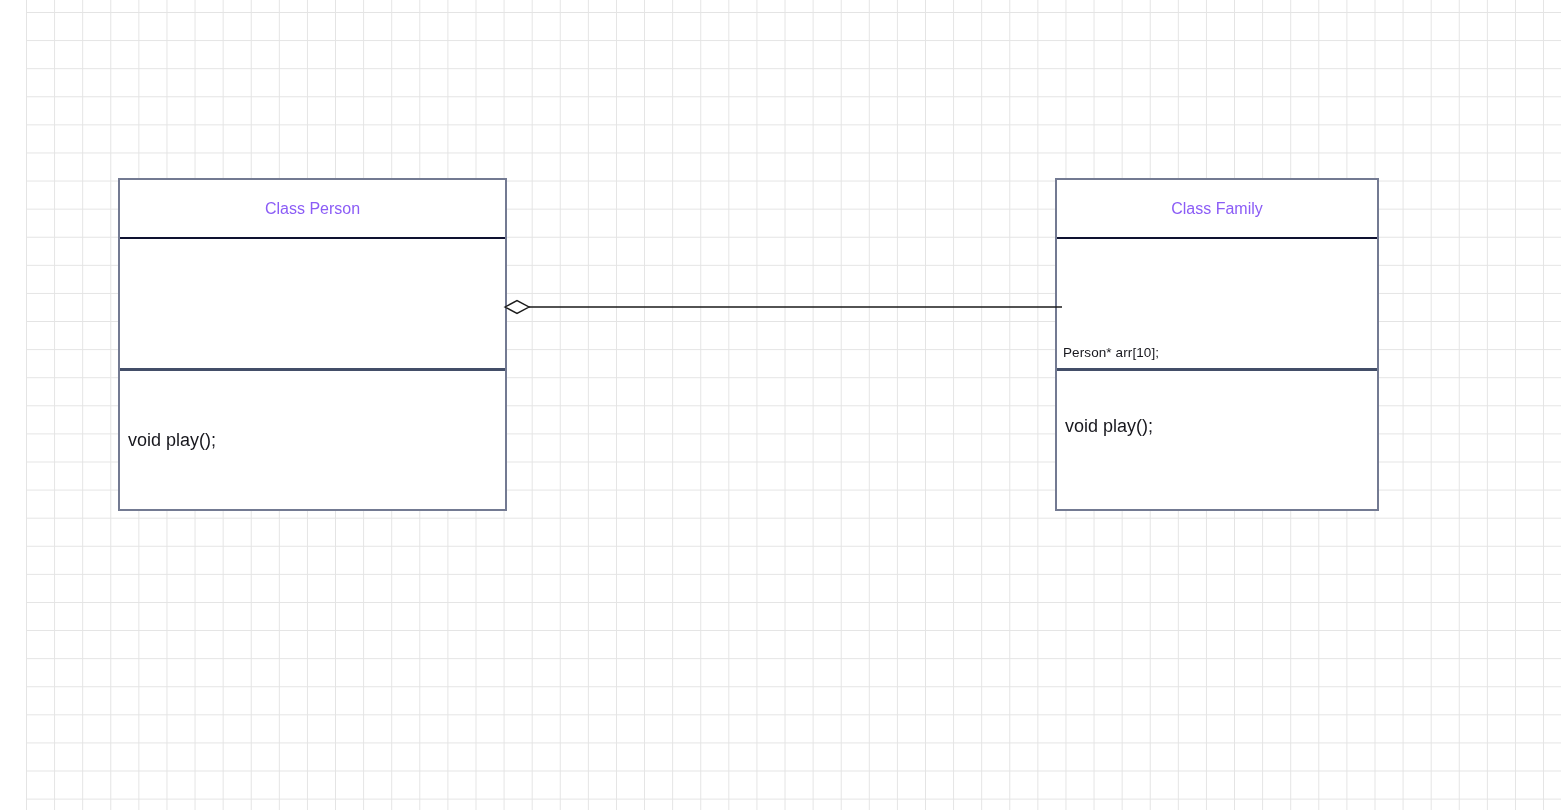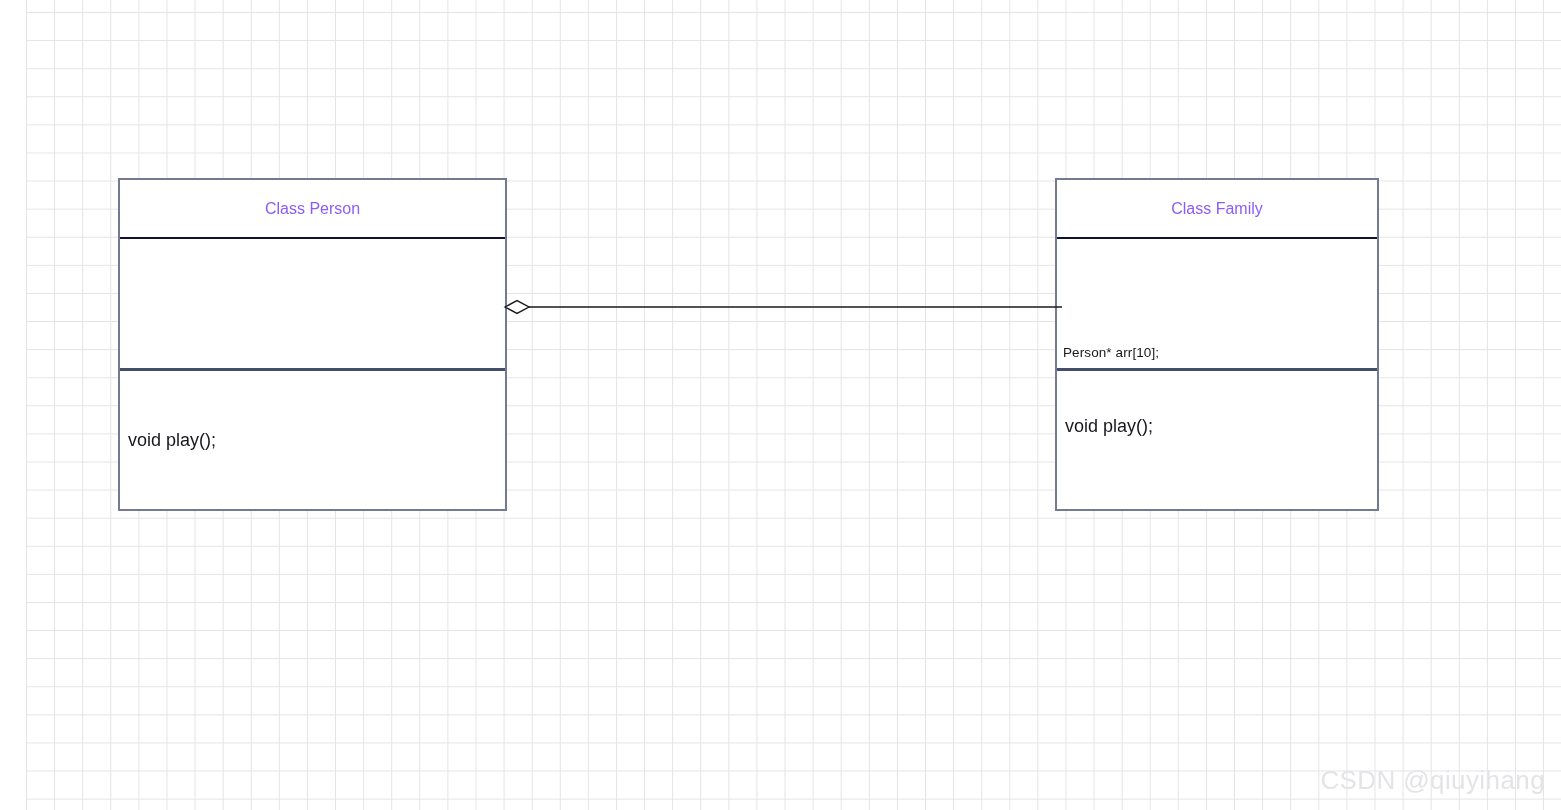--- a/index.html
+++ b/index.html
@@ -157,15 +157,14 @@
         <div>void play();</div>
       </div>
     </div>
   </div>
 
   <svg id="aggregation-link" width="562" height="30" viewBox="0 0 562 30">
     <line x1="29" y1="15" x2="562" y2="15" stroke="#1a1a1a" stroke-width="1.4"></line>
     <polygon points="5,15 17,8.6 29,15 17,21.4" fill="#ffffff" stroke="#1a1a1a" stroke-width="1.4"></polygon>
   </svg>
 
-  <div id="watermark">CSDN @qiuyihang</div>
 
 </div>
 
 </body></html>

